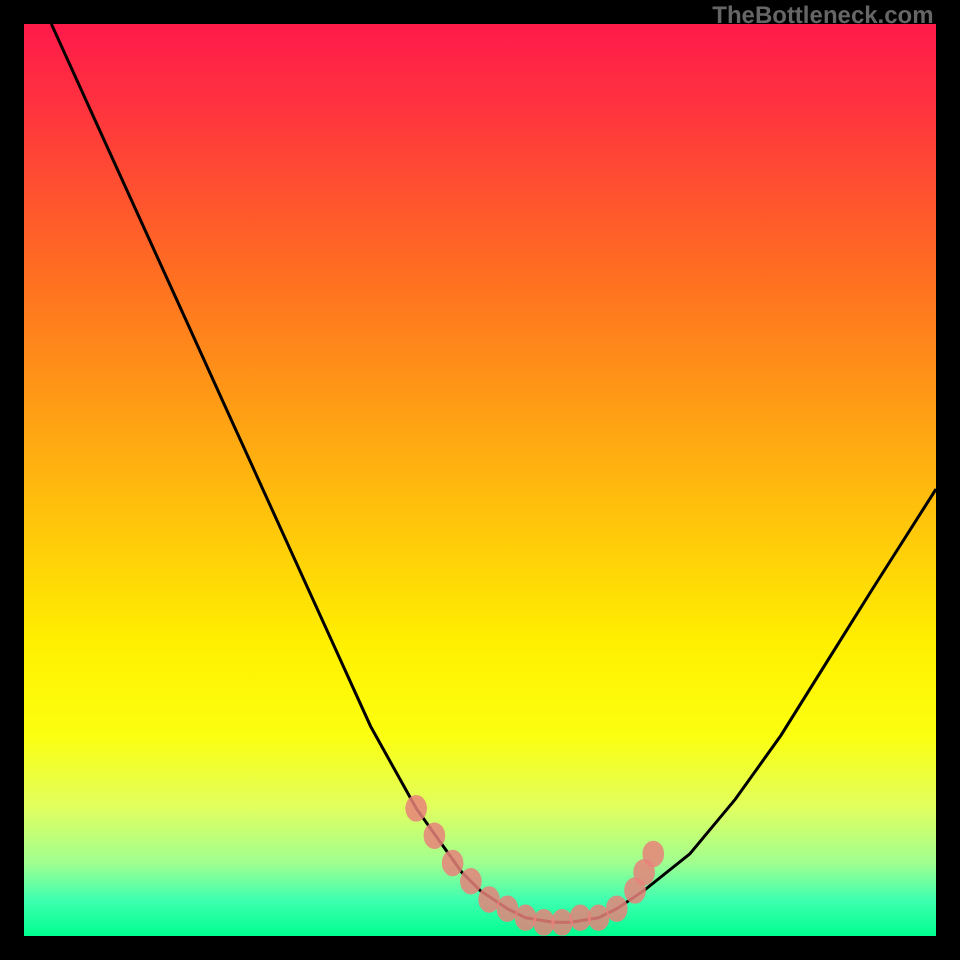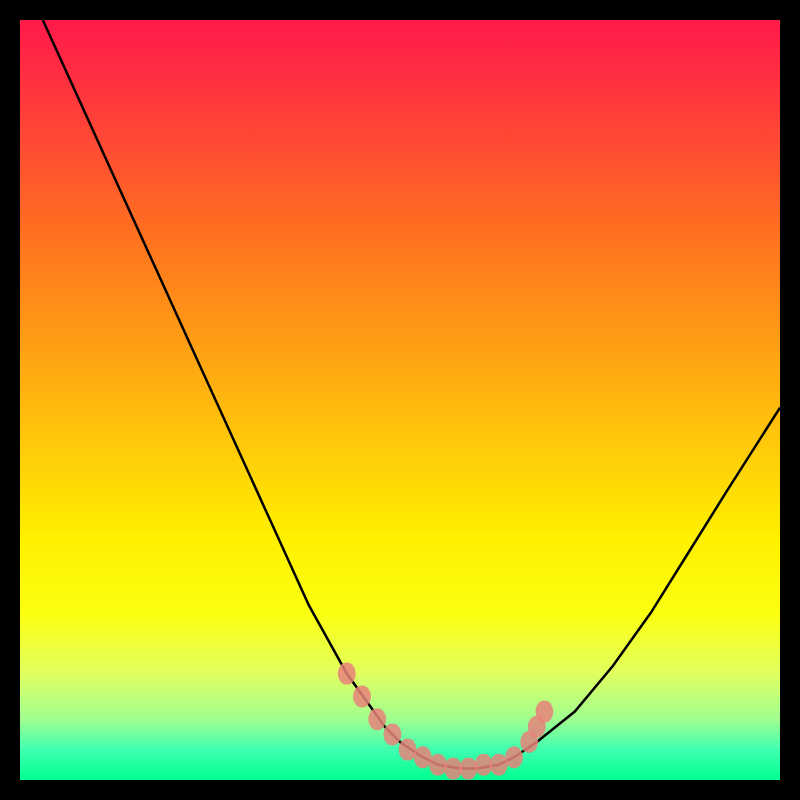--- a/index.html
+++ b/index.html
@@ -52,20 +52,21 @@
     left: 20px;
     top: 20px;
     width: 760px;
     height: 760px;
   }
 </style>
 </head>
 <body>
 
 <div class="chart-container">
+  <div class="watermark">TheBottleneck.com</div>
   <div class="plot-area"></div>
   <svg class="curve-svg" viewBox="0 0 760 760" preserveAspectRatio="none">
     <path id="curve-path" fill="none" stroke="#000" stroke-width="2.5" d="M 22.8 0 L 60.800000000000004 83.60000000000002 L 98.8 167.19999999999993 L 136.79999999999998 250.79999999999995 L 174.8 334.4 L 212.8 418 L 250.8 501.59999999999997 L 288.8 585.2 L 326.8 653.6 L 364.8 706.8 L 380 722 L 402.8 737.2 L 418.00000000000006 744.8 L 440.79999999999995 748.6 L 456 748.6 L 478.8 744.8 L 494 737.2 L 516.8000000000001 722 L 554.8 691.6 L 592.8000000000001 646 L 630.8 592.8 L 668.8 532 L 706.8000000000001 471.2 L 760 387.6"></path>
     <g id="markers-group">
         <ellipse cx="326.8" cy="653.6" rx="9" ry="11" fill="#e8827a" fill-opacity="0.85"></ellipse>
         <ellipse cx="342" cy="676.4" rx="9" ry="11" fill="#e8827a" fill-opacity="0.85"></ellipse>
         <ellipse cx="357.2" cy="699.2" rx="9" ry="11" fill="#e8827a" fill-opacity="0.85"></ellipse>
         <ellipse cx="372.4" cy="714.4" rx="9" ry="11" fill="#e8827a" fill-opacity="0.85"></ellipse>
         <ellipse cx="387.6" cy="729.6" rx="9" ry="11" fill="#e8827a" fill-opacity="0.85"></ellipse>
         <ellipse cx="402.8" cy="737.2" rx="9" ry="11" fill="#e8827a" fill-opacity="0.85"></ellipse>

